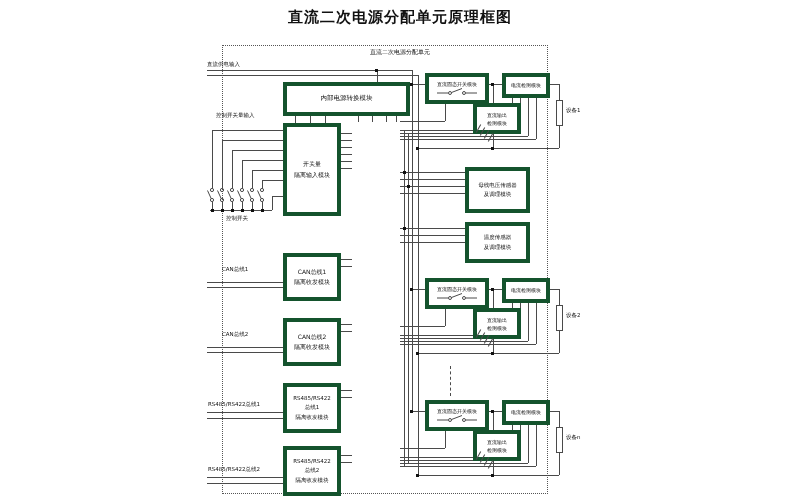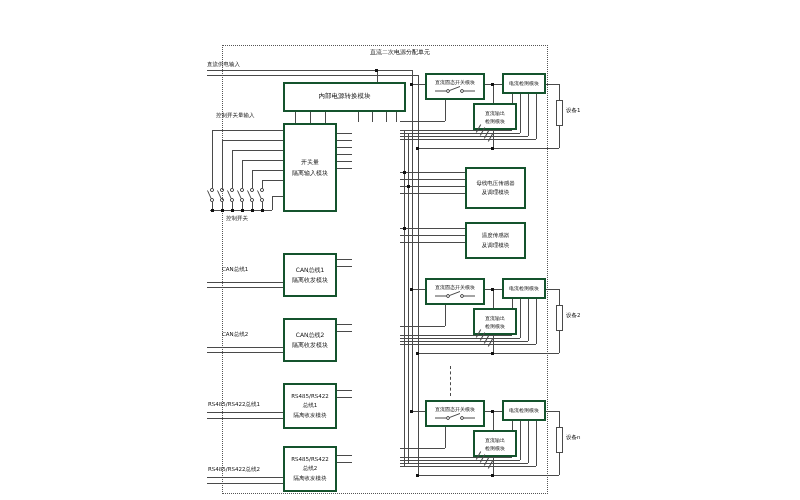--- a/index.html
+++ b/index.html
@@ -4,33 +4,34 @@
 <style>
   html,body{margin:0;padding:0;background:#fff}
   #stage{position:relative;width:800px;height:500px;background:#fff;overflow:hidden;
          font-family:"DejaVu Sans","Liberation Sans",sans-serif;color:#111}
   .title{position:absolute;top:8px;left:0;width:100%;text-align:center;
          font-family:"DejaVu Serif","Liberation Serif",serif;font-weight:bold;font-size:15px;letter-spacing:1px}
   .h{position:absolute;height:1px;background:#4a4a4a;z-index:1}
   .v{position:absolute;width:1px;background:#4a4a4a;z-index:1}
   .d{position:absolute;width:3px;height:3px;background:#111;z-index:3}
   .s{position:absolute;width:9px;height:1px;background:#4a4a4a;transform:rotate(-60deg);z-index:3}
-  .box{position:absolute;border:2px solid #14532d;background:#fff;display:flex;flex-direction:column;
+  .box{position:absolute;border:4px solid #14532d;background:#fff;display:flex;flex-direction:column;
        align-items:center;justify-content:center;text-align:center;line-height:1.7;font-size:6px;z-index:2}
   .lbl{position:absolute;font-size:5.5px;white-space:nowrap;z-index:2}
   .dashed{position:absolute;border:1px dotted #555;z-index:0}
   .vell{position:absolute;border-left:1px dashed #4a4a4a;z-index:1}
   .res{position:absolute;width:5px;height:24px;border:1px solid #4a4a4a;background:#fff;z-index:2}
   svg line,svg circle{stroke:#4a4a4a;stroke-width:1;fill:none}
 </style>
 </head>
 <body>
 
 <div id="stage">
 
+  <div class="title">直流二次电源分配单元原理框图</div>
 
   <div class="dashed" style="left:222px;top:45px;width:324px;height:447px"></div>
   <div class="lbl" style="left:330px;top:48px;width:140px;text-align:center;font-size:6px">直流二次电源分配单元</div>
 
   <div class="box" style="left:283px;top:82px;width:119px;height:26px;font-size:6.5px">
     <span>内部电源转换模块</span>
   </div>
 
 
   <div class="box" style="left:283px;top:123px;width:50px;height:85px">

